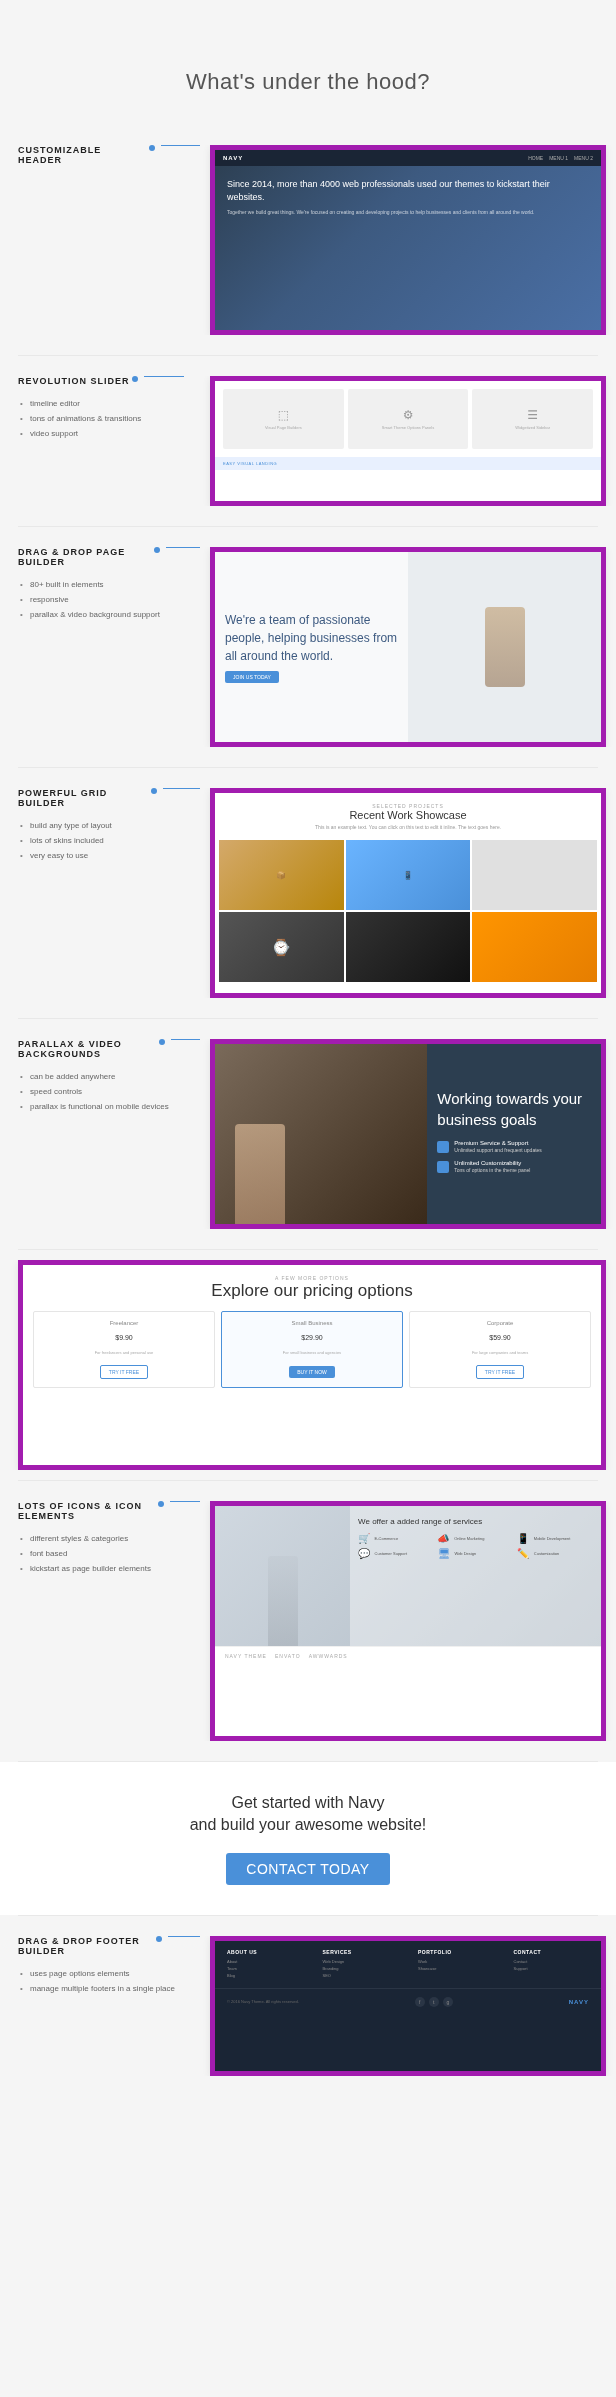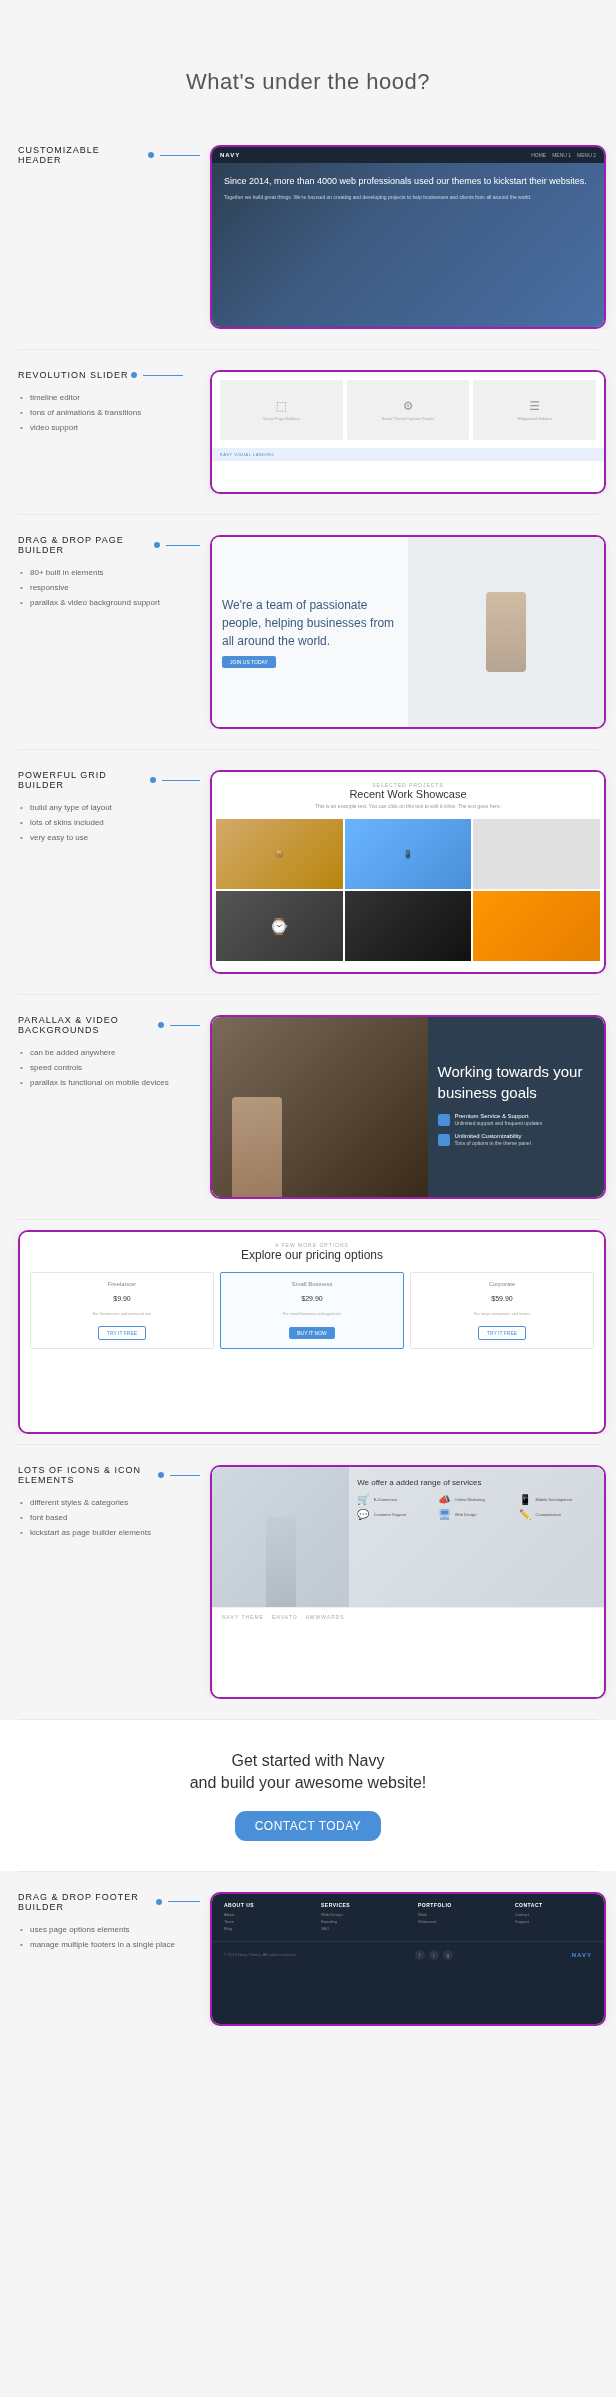--- a/index.html
+++ b/index.html
@@ -34,27 +34,26 @@
     }
 
     .feature-left {
       width: 200px;
       min-width: 200px;
       padding: 0 0 0 18px;
     }
 
     .feature-title {
       font-size: 9px;
-      font-weight: 400;
+      font-weight: 700;
       color: #222;
       letter-spacing: 1px;
       text-transform: uppercase;
       margin-bottom: 10px;
       display: flex;
-      align-items: center;
     }
 
     .feature-title::after {
       content: '';
       display: inline-block;
       height: 1px;
       background: #4a90d9;
       width: 40px;
       margin-left: 6px;
     }
@@ -91,23 +90,23 @@
 
     .feature-right {
       flex: 1;
       padding: 0 10px 0 10px;
       overflow: hidden;
     }
 
     
     .preview-box {
       background: #fff;
-      border: 2px solid #a21caf;
-      overflow: hidden;
-      border-radius: 10px;
+      border: 5px solid #a21caf;
+      overflow: hidden;
+      border-radius: 0;
       box-shadow: 0 2px 8px rgba(0,0,0,0.08);
     }
 
     
     .preview-header {
       height: 180px;
       background: linear-gradient(135deg, #2c3e50 0%, #3d5a80 40%, #4a6fa5 100%);
       position: relative;
       overflow: hidden;
     }
@@ -383,21 +382,21 @@
       text-align: center;
       margin-bottom: 10px;
     }
     .pricing-header-small {
       font-size: 5px;
       color: #aaa;
       text-transform: uppercase;
       letter-spacing: 1px;
     }
     .pricing-header-title {
-      font-size: 12px;
+      font-size: 17px;
       color: #333;
       font-weight: 300;
     }
     .pricing-cards {
       display: flex;
       gap: 6px;
     }
     .pricing-card {
       flex: 1;
       border: 1px solid #e5e5e5;
@@ -525,23 +524,23 @@
     .cta-title {
       font-size: 16px;
       color: #333;
       font-weight: 300;
       line-height: 1.4;
       margin-bottom: 16px;
     }
     .cta-btn {
       background: #4a90d9;
       color: #fff;
-      font-size: 12px;
+      font-size: 14px;
       padding: 8px 20px;
-      border-radius: 11px;
+      border-radius: 3px;
       display: inline-block;
       letter-spacing: 0.5px;
     }
 
     
     .preview-footer {
       height: 130px;
       background: #1a2535;
       overflow: hidden;
     }

